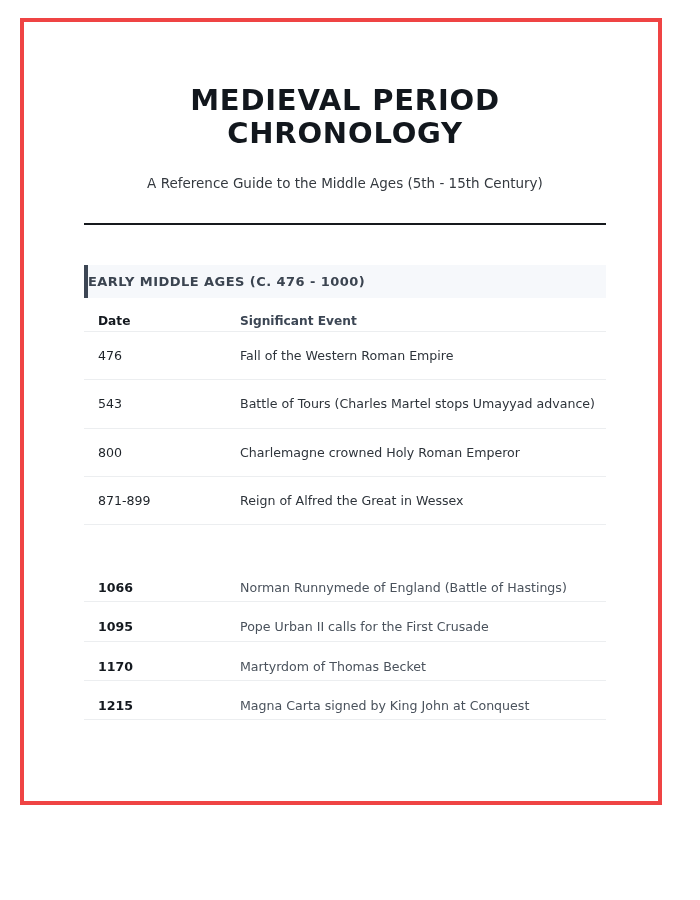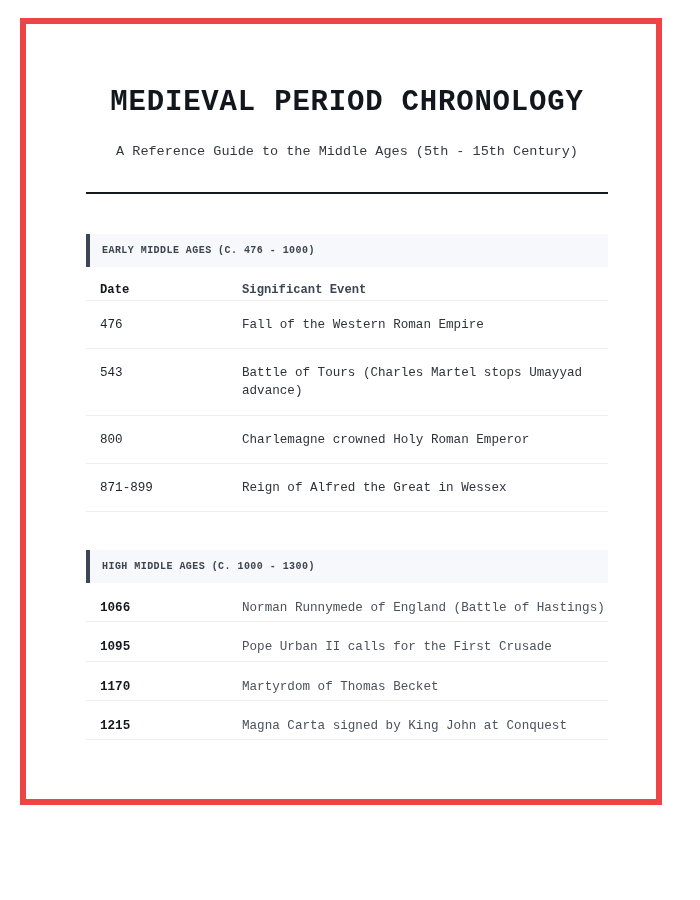--- a/index.html
+++ b/index.html
@@ -23,24 +23,23 @@
   }
 
   
   #page-sheet {
     position: absolute;
     left: 20px;
     top: 18px;
     width: 642px;
     height: 787px;
     background: #ffffff;
-    border: 6px solid #ef4444;
+    border: 4px solid #ef4444;
     box-sizing: border-box;
     overflow: hidden;
-    font-family: Liberation Mono, monospace;
   }
 
   #page-inner {
     position: absolute;
     left: 60px;
     top: 0;
     width: 522px;
   }
 
   
@@ -85,22 +84,21 @@
     width: 522px;
     box-sizing: border-box;
   }
   .era-accent {
     width: 4px;
     height: 33px;
     background: #3d4654;
     flex: 0 0 4px;
   }
   .era-label {
-    padding-left: 12px;
-    font-size: 10px;
+    font-size: 13px;
     font-weight: 700;
     letter-spacing: 0.45px;
     color: #3b4椎css;
     color: #3b4450;
   }
 
   
   table.era-table {
     border-collapse: collapse;
     width: 522px;
@@ -194,24 +192,20 @@
                   <td class="td-event">Charlemagne crowned Holy Roman Emperor</td>
                 </tr>
                 <tr>
                   <td class="td-date">871-899</td>
                   <td class="td-event">Reign of Alfred the Great in Wessex</td>
                 </tr>
               </tbody>
             </table>
           </div>
           <div class="era-section subsequent">
-            <div class="era-band">
-              <div class="era-accent"></div>
-              <div class="era-label">HIGH MIDDLE AGES (C. 1000 - 1300)</div>
-            </div>
             <table class="era-table bold-dates">
               <colgroup>
                 <col class="c-date">
                 <col class="c-event">
               </colgroup>
               <tbody>
                 <tr>
                   <td class="td-date">1066</td>
                   <td class="td-event">Norman Runnymede of England (Battle of Hastings)</td>
                 </tr>

